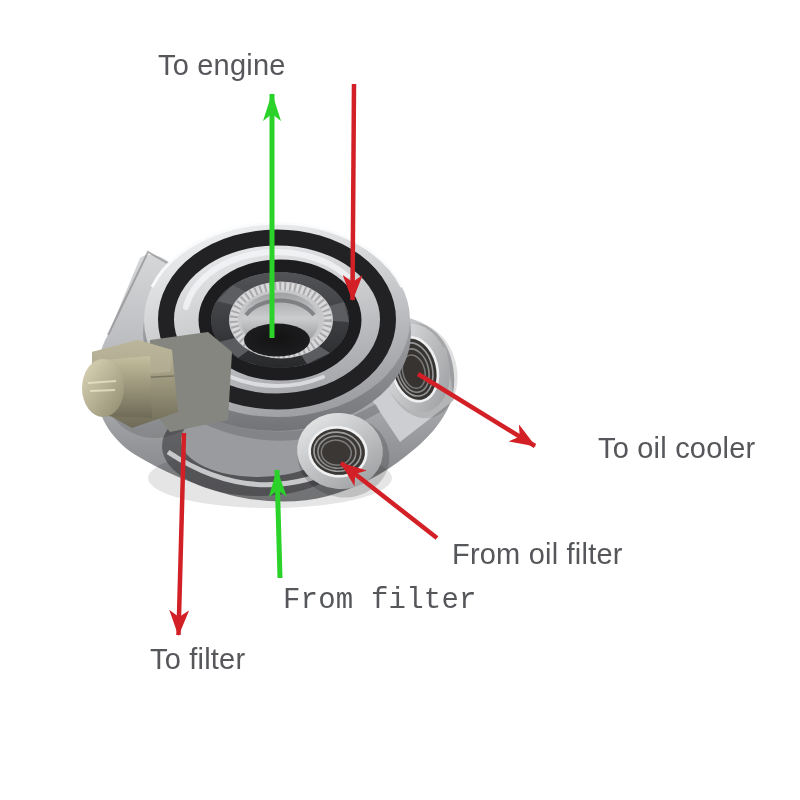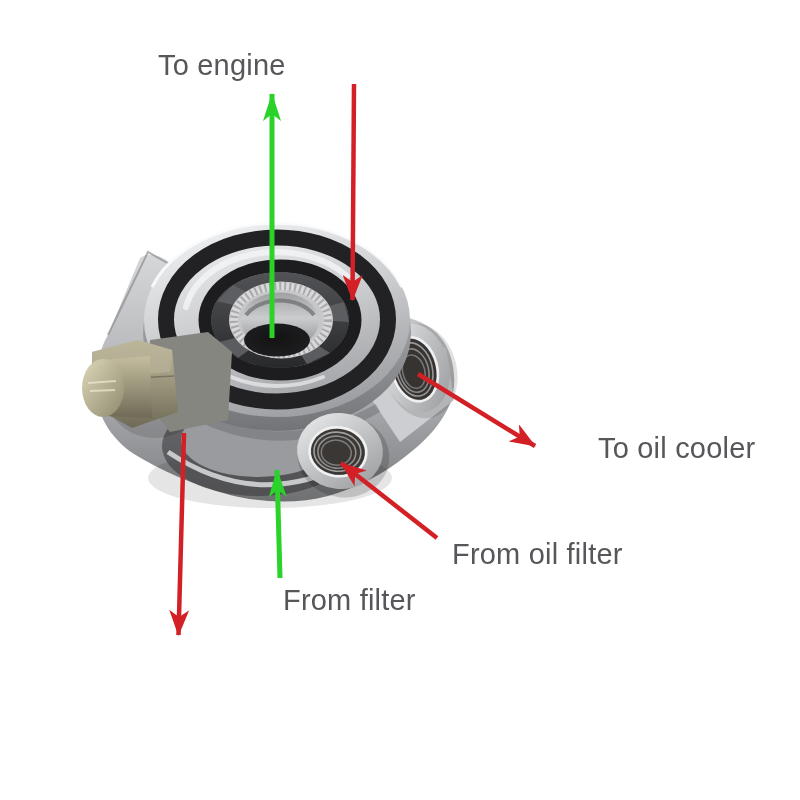--- a/index.html
+++ b/index.html
@@ -15,21 +15,21 @@
     font-size:29px;
     line-height:1.1;
     letter-spacing:0.2px;
     color:var(--label-color,#56575a);
     white-space:nowrap;
   }
   .lb-engine{left:158px;top:50px;}
   .lb-pump{left:362px;top:45px;}
   .lb-tocooler{left:563px;top:433px;margin-left:35px;}
   .lb-fromcooler{left:452px;top:539px;}
-  .lb-fromfilter{left:283px;top:585px;}
+  .lb-fromfilter{left:283px;top:585px;font-family:Liberation Mono, monospace;}
   .lb-tofilter{left:150px;top:644px;}
 </style>
 </head>
 <body style="background: rgb(255, 255, 255);">
 
 <div class="stage">
 
   <svg class="diagram" width="800" height="800" viewBox="0 0 800 800" role="img" aria-label="oil filter sandwich plate adapter">
     <defs>
       <linearGradient id="gBody" x1="0" y1="0" x2="0" y2="1">
@@ -180,14 +180,15 @@
       <line x1="418" y1="374" x2="535" y2="446" stroke="#d32026" stroke-width="4.5" marker-end="url(#redHead)"></line>
       <line x1="437" y1="538" x2="341" y2="463" stroke="#d32026" stroke-width="4.5" marker-end="url(#redHead)"></line>
       <line x1="184" y1="433" x2="178.5" y2="635" stroke="#d32026" stroke-width="4.5" marker-end="url(#redHead)"></line>
     </g>
   </svg>
 
   <div class="label lb-engine">To engine</div>
   <div class="label lb-tocooler">To oil cooler</div>
   <div class="label lb-fromcooler">From oil filter</div>
   <div class="label lb-fromfilter">From filter</div>
+  <div class="label lb-tofilter">To filter</div>
 
 </div>
 
 </body></html>

